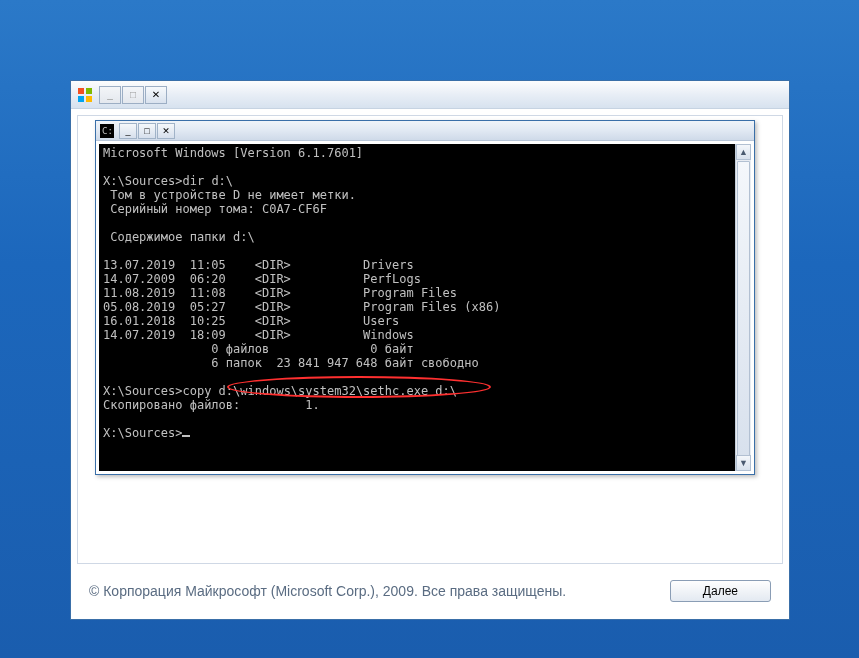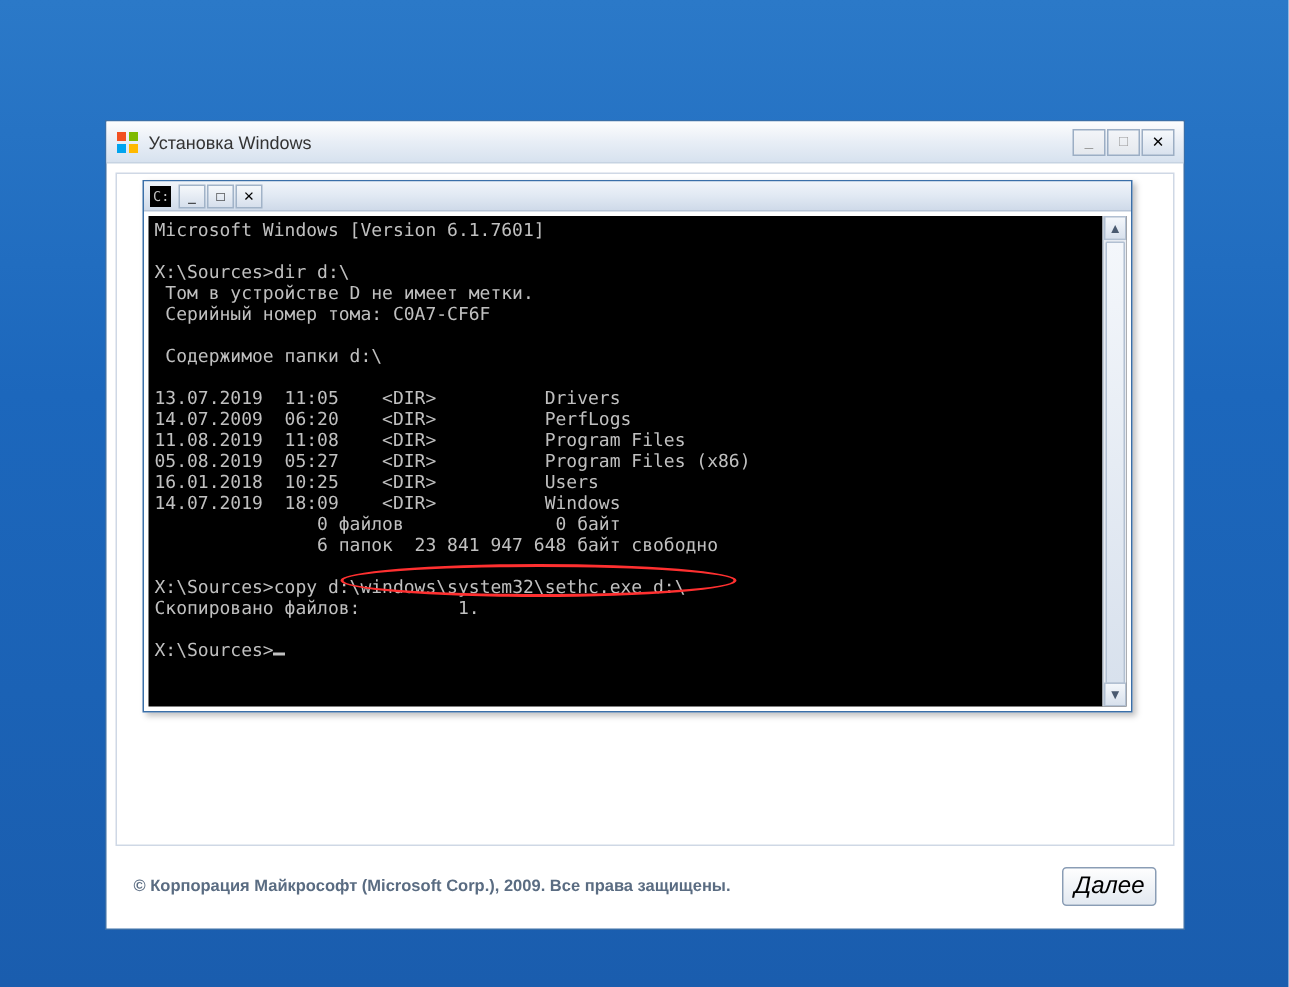--- a/index.html
+++ b/index.html
@@ -66,32 +66,30 @@
 .installer-footer {
   position: absolute;
   left: 6px; right: 6px; bottom: 6px;
   height: 44px;
   display: flex;
   align-items: center;
   justify-content: space-between;
   padding: 0 12px;
 }
 .copyright {
-  font-size: 11px;
+  font-size: 14px;
   color: #5a6c82;
-  font-weight: bold;
 }
 .next-btn {
-  padding: 3px 7px;
-  font-size: 16px;
+  padding: 3px 32px;
+  font-size: 12px;
   background: linear-gradient(180deg,#fefefe,#e3e9f1);
   border: 1px solid #8a9db5;
   border-radius: 3px;
   cursor: pointer;
-  font-style: italic;
 }
 
 
 .cmd-window {
   position: absolute;
   left: 95px;
   top: 120px;
   width: 660px;
   height: 355px;
   border: 1px solid #3a6fa8;
@@ -185,21 +183,20 @@
 <div class="installer-window">
   <div class="installer-titlebar">
     <span class="title-icon">
       <svg width="16" height="16" viewBox="0 0 16 16">
         <rect x="1" y="1" width="6" height="6" fill="#f25022"></rect>
         <rect x="9" y="1" width="6" height="6" fill="#7fba00"></rect>
         <rect x="1" y="9" width="6" height="6" fill="#00a4ef"></rect>
         <rect x="9" y="9" width="6" height="6" fill="#ffb900"></rect>
       </svg>
     </span>
-    <span class="title-text">Установка Windows</span>
     <div class="win-controls">
       <div class="win-btn disabled">_</div>
       <div class="win-btn disabled">□</div>
       <div class="win-btn">✕</div>
     </div>
   </div>
 
   <div class="installer-body"></div>
 
   <div class="installer-footer">

